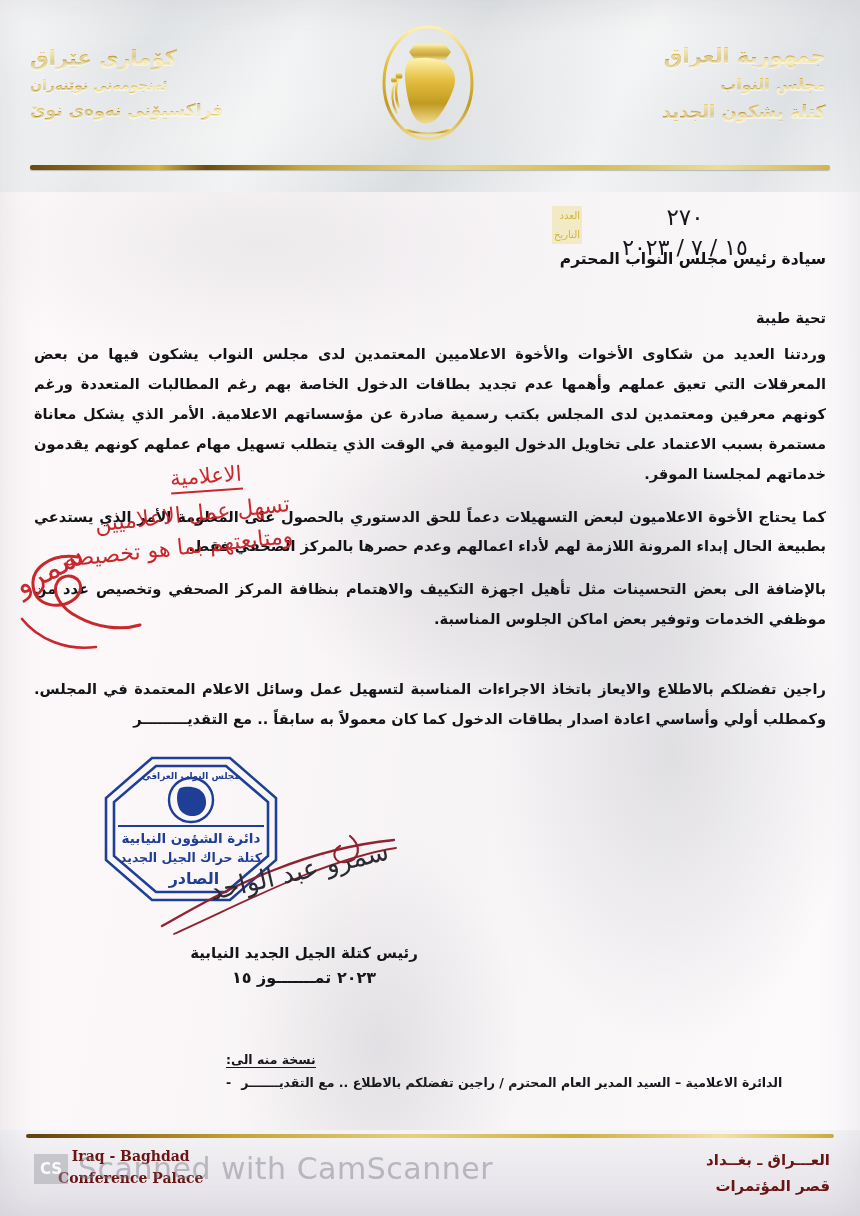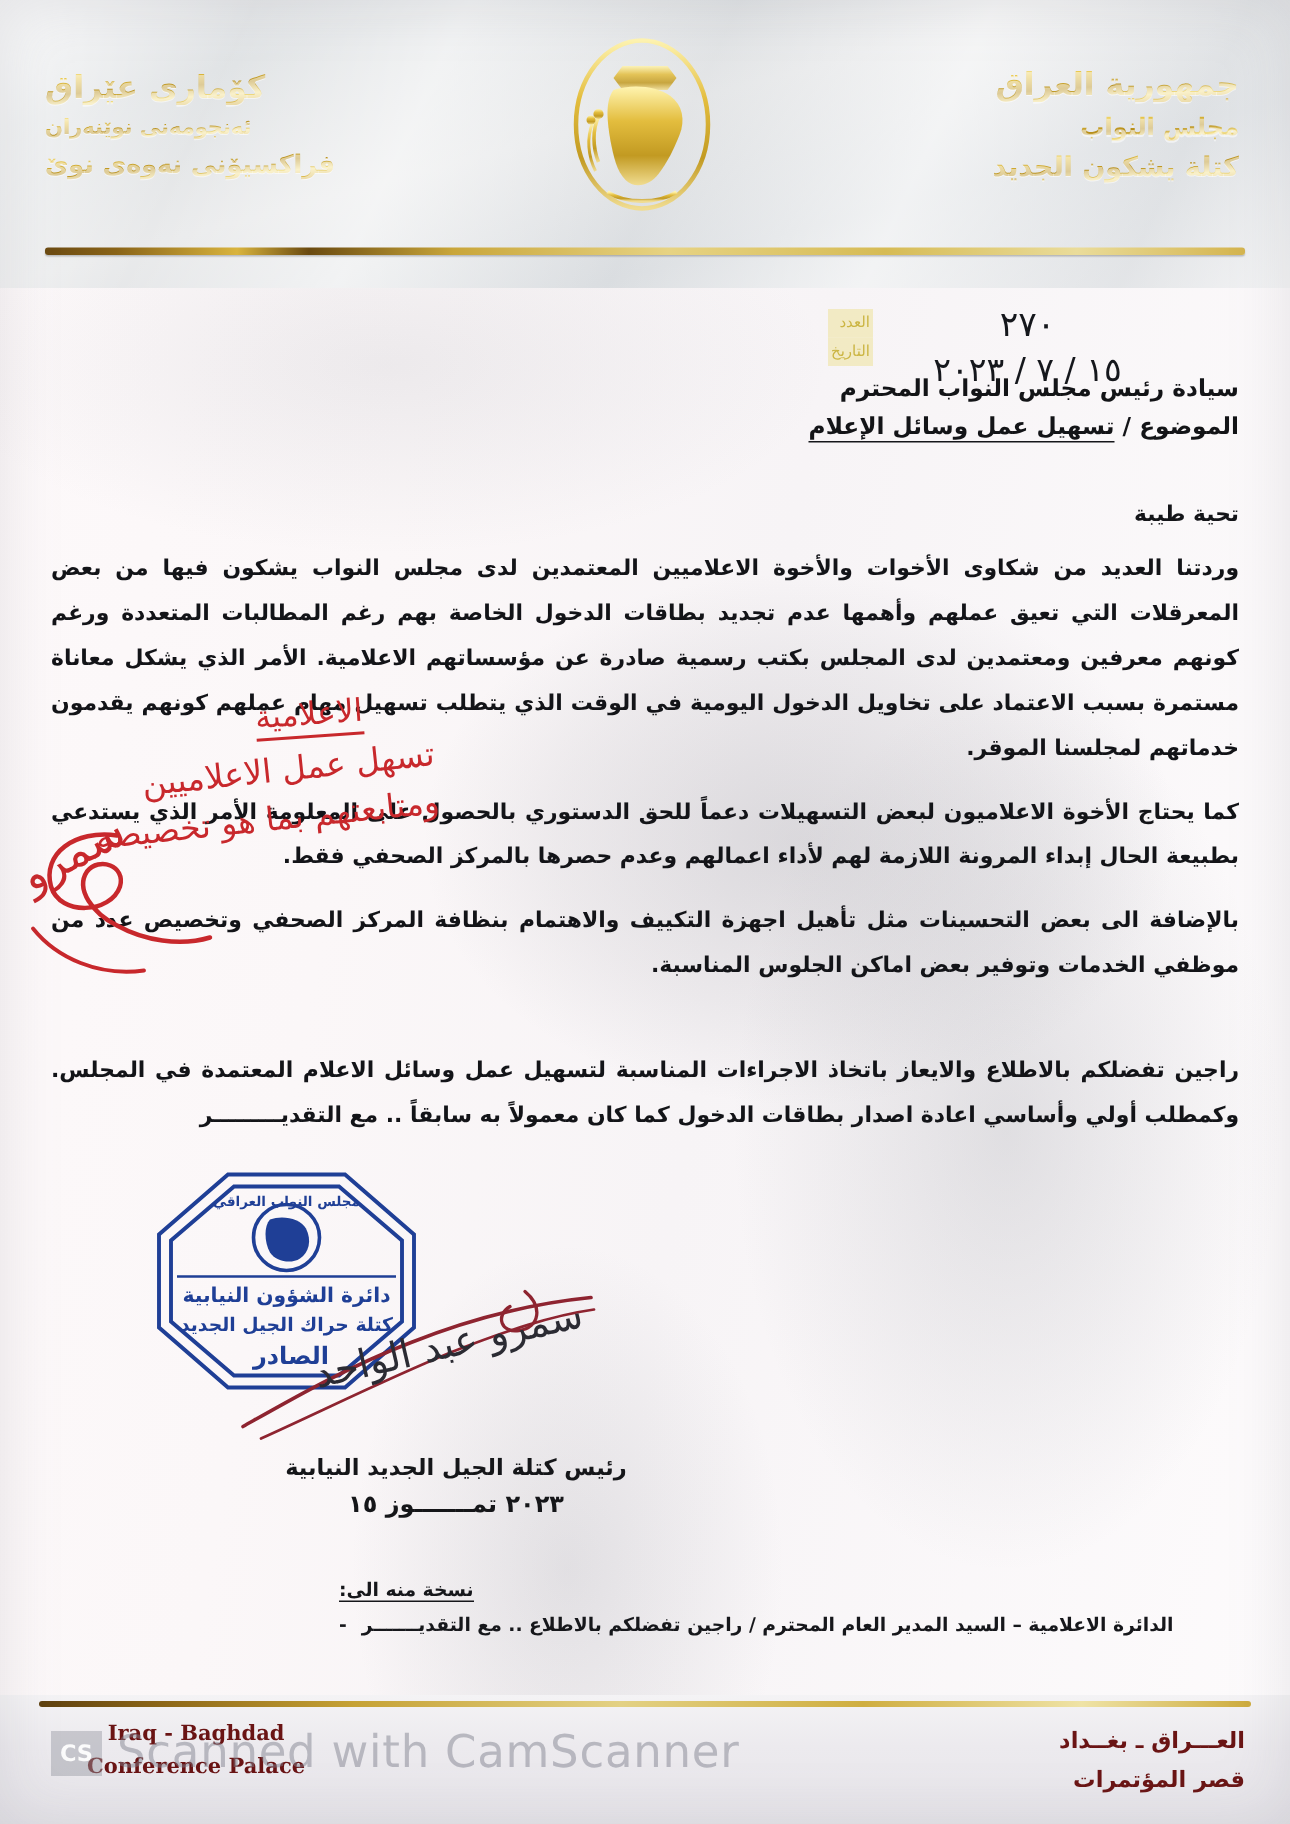--- a/index.html
+++ b/index.html
@@ -248,24 +248,20 @@
       <div>ومتابعتهم بما هو تخصيصه</div>
     </div>
     <svg class="red-squiggle" viewBox="0 0 250 120" aria-hidden="true">
       <path d="M78 10 C50 6 28 22 34 44 C40 64 74 62 80 44 C84 30 66 24 58 34
                C50 46 62 62 78 70 C96 80 120 84 140 78" fill="none" stroke="#c8282c" stroke-width="3" stroke-linecap="round"></path>
       <path d="M22 72 C38 92 66 104 96 100" fill="none" stroke="#c8282c" stroke-width="2.6" stroke-linecap="round"></path>
     </svg>
     <div class="red-note rn3">سمرو</div>
 
     <div class="addressee">سيادة رئيس مجلس النواب المحترم</div>
-    <div class="subject">
-      <span>الموضوع /</span>
-      <span class="u">تسهيل عمل وسائل الإعلام</span>
-    </div>
 
     <div class="greeting">تحية طيبة</div>
 
     <p class="para">وردتنا العديد من شكاوى الأخوات والأخوة الاعلاميين المعتمدين لدى مجلس النواب يشكون فيها من بعض المعرقلات التي تعيق عملهم وأهمها عدم تجديد بطاقات الدخول الخاصة بهم رغم المطالبات المتعددة ورغم كونهم معرفين ومعتمدين لدى المجلس بكتب رسمية صادرة عن مؤسساتهم الاعلامية. الأمر الذي يشكل معاناة مستمرة بسبب الاعتماد على تخاويل الدخول اليومية في الوقت الذي يتطلب تسهيل مهام عملهم كونهم يقدمون خدماتهم لمجلسنا الموقر.</p>
     <p class="para">كما يحتاج الأخوة الاعلاميون لبعض التسهيلات دعماً للحق الدستوري بالحصول على المعلومة الأمر الذي يستدعي بطبيعة الحال إبداء المرونة اللازمة لهم لأداء اعمالهم وعدم حصرها بالمركز الصحفي فقط.</p>
     <p class="para">بالإضافة الى بعض التحسينات مثل تأهيل اجهزة التكييف والاهتمام بنظافة المركز الصحفي وتخصيص عدد من موظفي الخدمات وتوفير بعض اماكن الجلوس المناسبة.</p>
     <p class="para closing">راجين تفضلكم بالاطلاع والايعاز باتخاذ الاجراءات المناسبة لتسهيل عمل وسائل الاعلام المعتمدة في المجلس. وكمطلب أولي وأساسي اعادة اصدار بطاقات الدخول كما كان معمولاً به سابقاً .. مع التقديـــــــــر</p>
 
     <div class="sign-zone">
 

